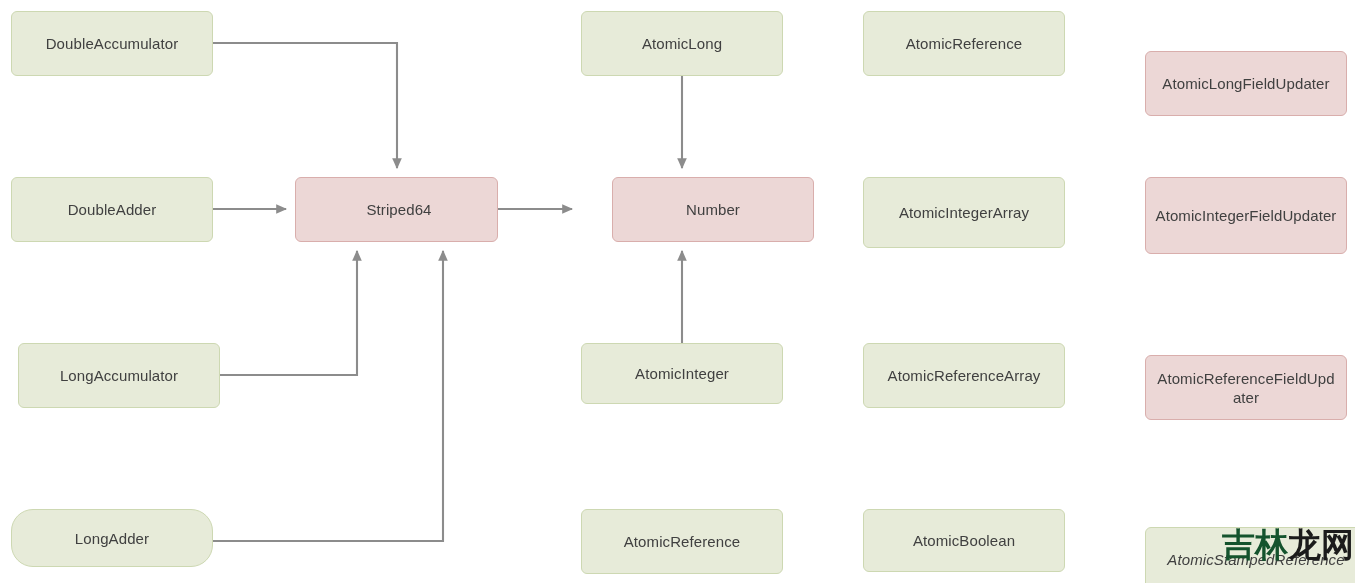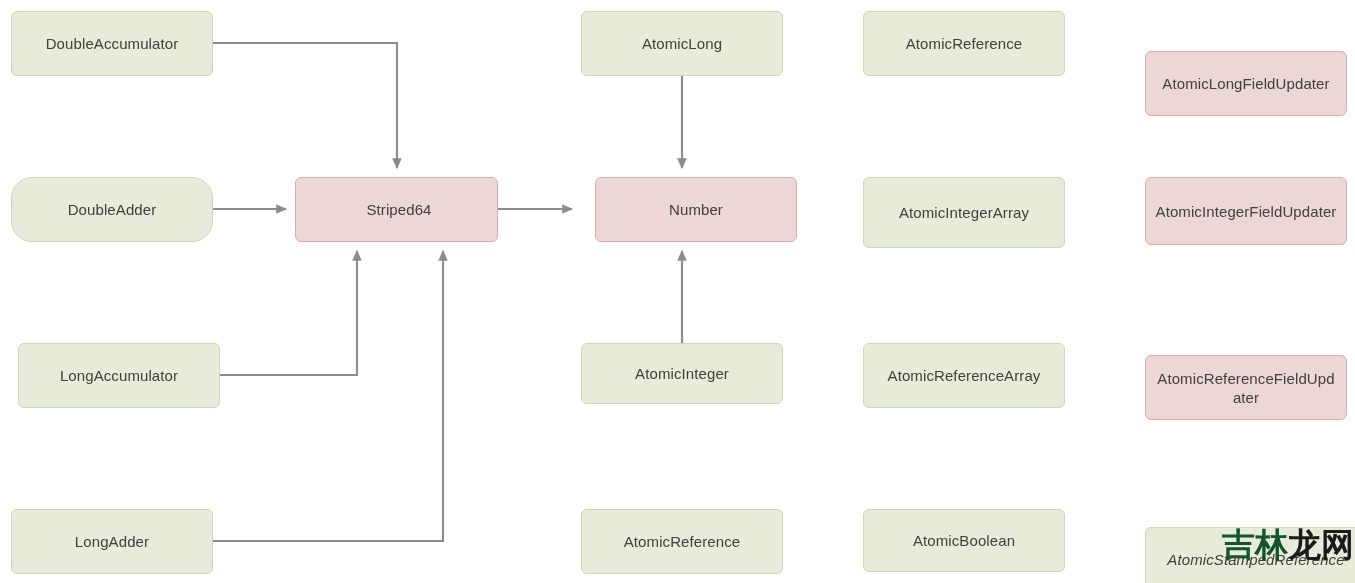--- a/index.html
+++ b/index.html
@@ -88,36 +88,36 @@
         <path d="M 498 209 L 572 209" marker-end="url(#arrowhead)"></path>
         <path d="M 682 76 L 682 168" marker-end="url(#arrowhead)"></path>
         <path d="M 682 343 L 682 251" marker-end="url(#arrowhead)"></path>
       </g>
   </svg>
 
   <div id="nodes-layer">
       <div class="node green" style="left: 11px; top: 11px; width: 202px; height: 65px;">
         <span class="node-label">DoubleAccumulator</span>
       </div>
-      <div class="node green" style="left: 11px; top: 177px; width: 202px; height: 65px; border-radius: 21px;">
+      <div class="node green" style="left: 11px; top: 177px; width: 202px; height: 65px;">
         <span class="node-label">DoubleAdder</span>
       </div>
       <div class="node green" style="left: 18px; top: 343px; width: 202px; height: 65px;">
         <span class="node-label">LongAccumulator</span>
       </div>
-      <div class="node green" style="left: 11px; top: 509px; width: 202px; height: 65px;">
+      <div class="node green" style="left: 11px; top: 509px; width: 202px; height: 58px; border-radius: 22px;">
         <span class="node-label">LongAdder</span>
       </div>
       <div class="node pink" style="left: 295px; top: 177px; width: 203px; height: 65px; padding-left: 13px;">
         <span class="node-label">Striped64</span>
       </div>
       <div class="node green" style="left: 581px; top: 11px; width: 202px; height: 65px;">
         <span class="node-label">AtomicLong</span>
       </div>
-      <div class="node pink" style="left: 595px; top: 177px; width: 202px; height: 65px;">
+      <div class="node pink" style="left: 612px; top: 177px; width: 202px; height: 65px;">
         <span class="node-label">Number</span>
       </div>
       <div class="node green" style="left: 581px; top: 343px; width: 202px; height: 61px;">
         <span class="node-label">AtomicInteger</span>
       </div>
       <div class="node green" style="left: 581px; top: 509px; width: 202px; height: 65px;">
         <span class="node-label">AtomicReference</span>
       </div>
       <div class="node green" style="left: 863px; top: 11px; width: 202px; height: 65px;">
         <span class="node-label">AtomicReference</span>
@@ -127,21 +127,21 @@
       </div>
       <div class="node green" style="left: 863px; top: 343px; width: 202px; height: 65px;">
         <span class="node-label">AtomicReferenceArray</span>
       </div>
       <div class="node green" style="left: 863px; top: 509px; width: 202px; height: 63px;">
         <span class="node-label">AtomicBoolean</span>
       </div>
       <div class="node pink" style="left: 1145px; top: 11px; width: 202px; height: 65px; margin-top: 40px;">
         <span class="node-label">AtomicLongFieldUpdater</span>
       </div>
-      <div class="node pink" style="left: 1145px; top: 177px; width: 202px; height: 68px;">
+      <div class="node pink" style="left: 1145px; top: 177px; width: 202px; height: 77px;">
         <span class="node-label">AtomicIntegerFieldUpdater</span>
       </div>
       <div class="node pink" style="left: 1145px; top: 343px; width: 202px; height: 65px; margin-top: 12px;">
         <span class="node-label">AtomicReferenceFieldUpdater</span>
       </div>
       <div class="node green" style="left: 1145px; top: 527px; width: 222px; height: 65px; font-style: italic;">
         <span class="node-label">AtomicStampedReference</span>
       </div>
     </div>
 

